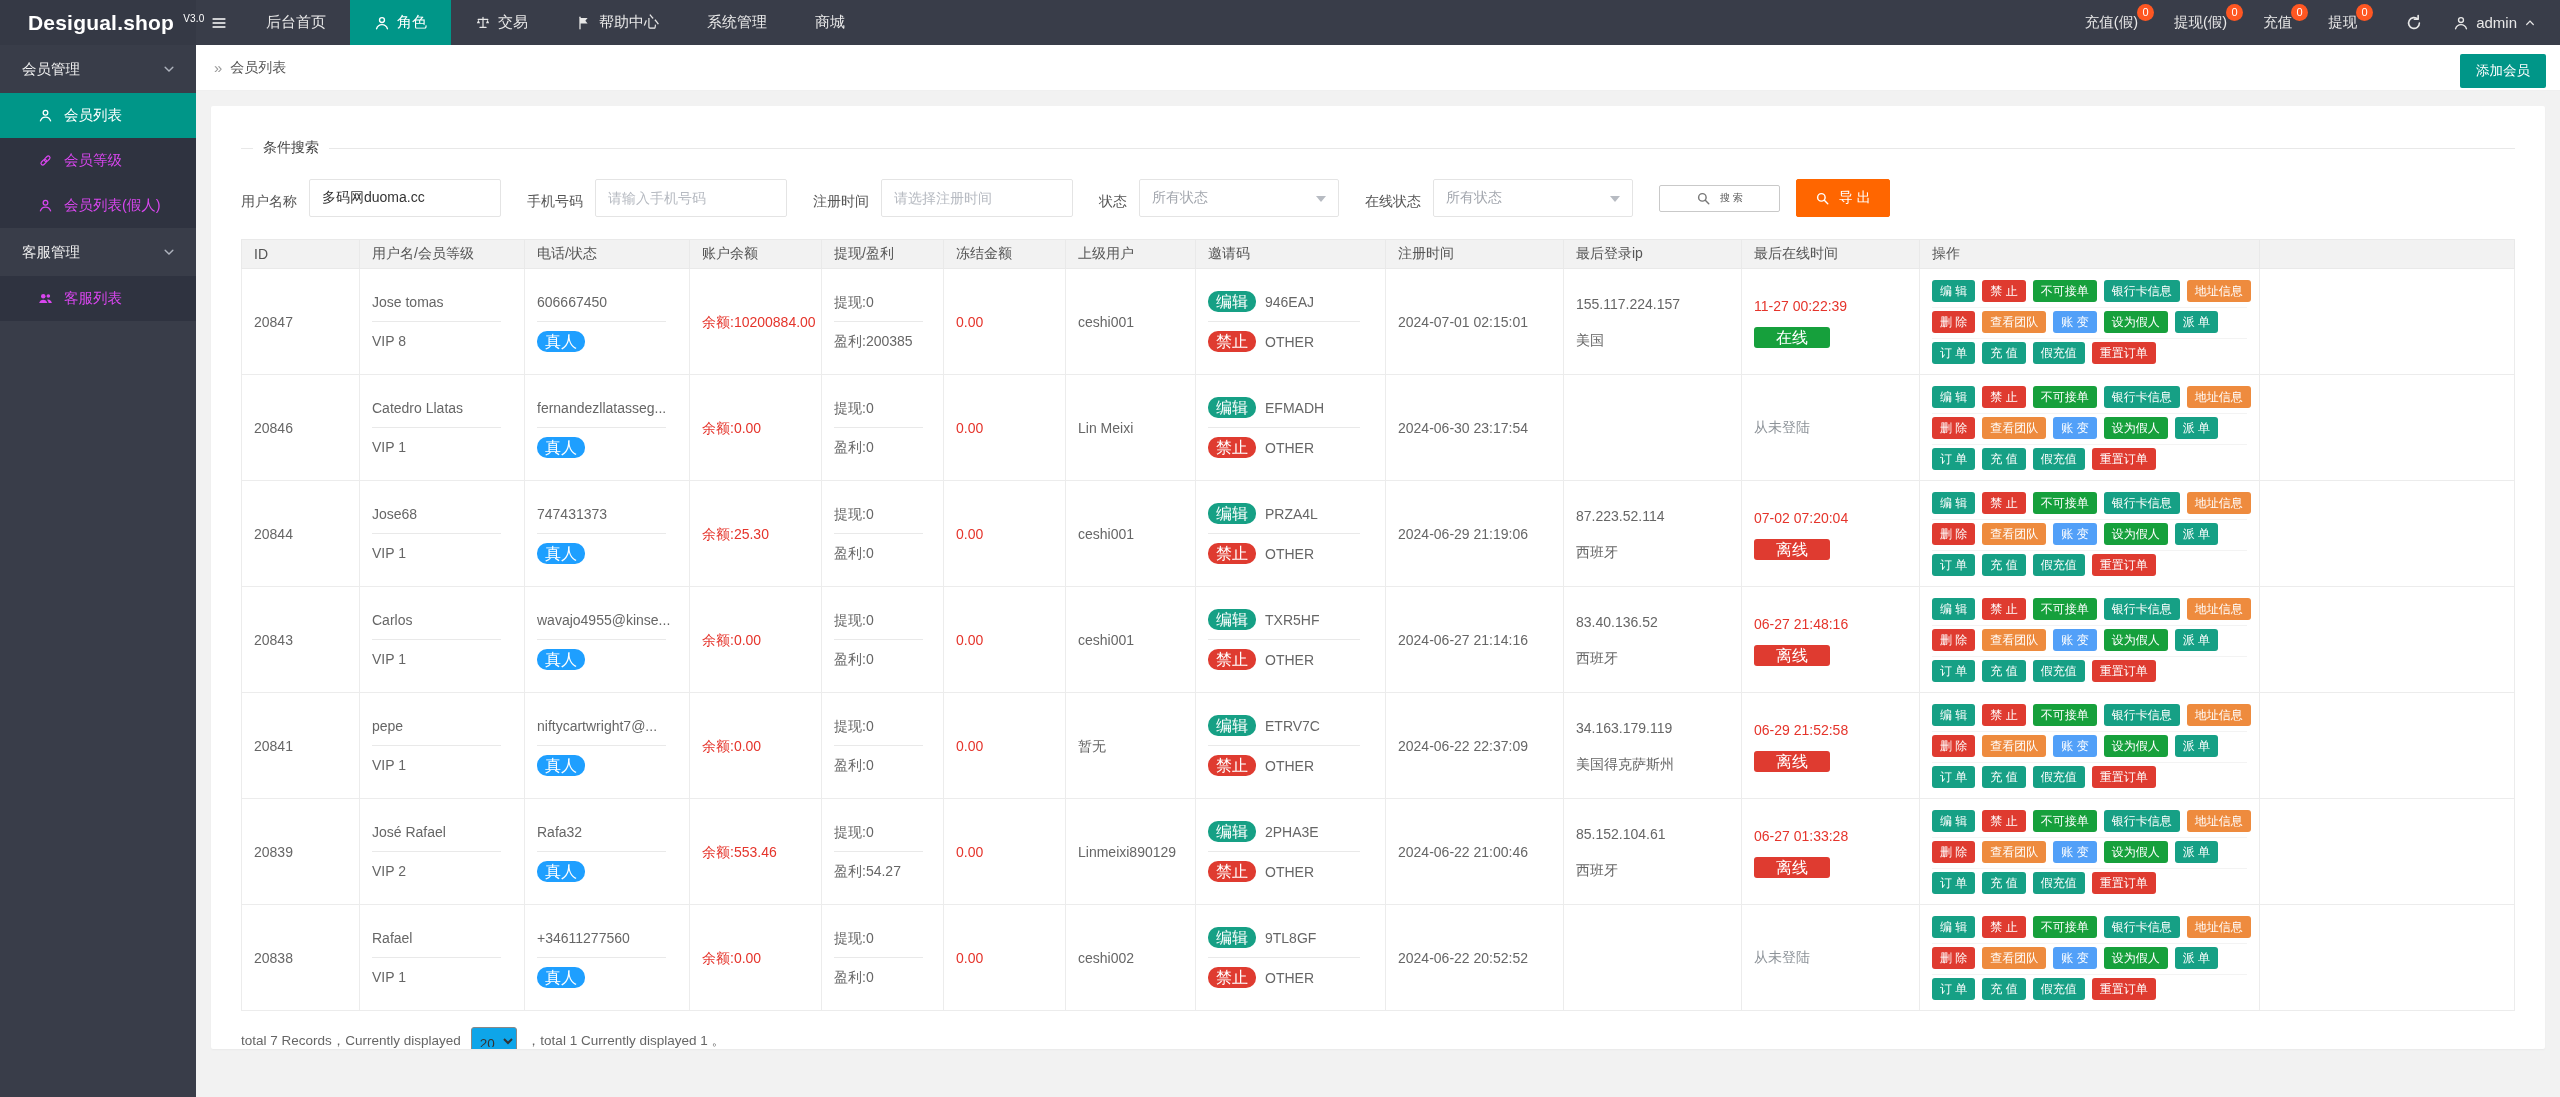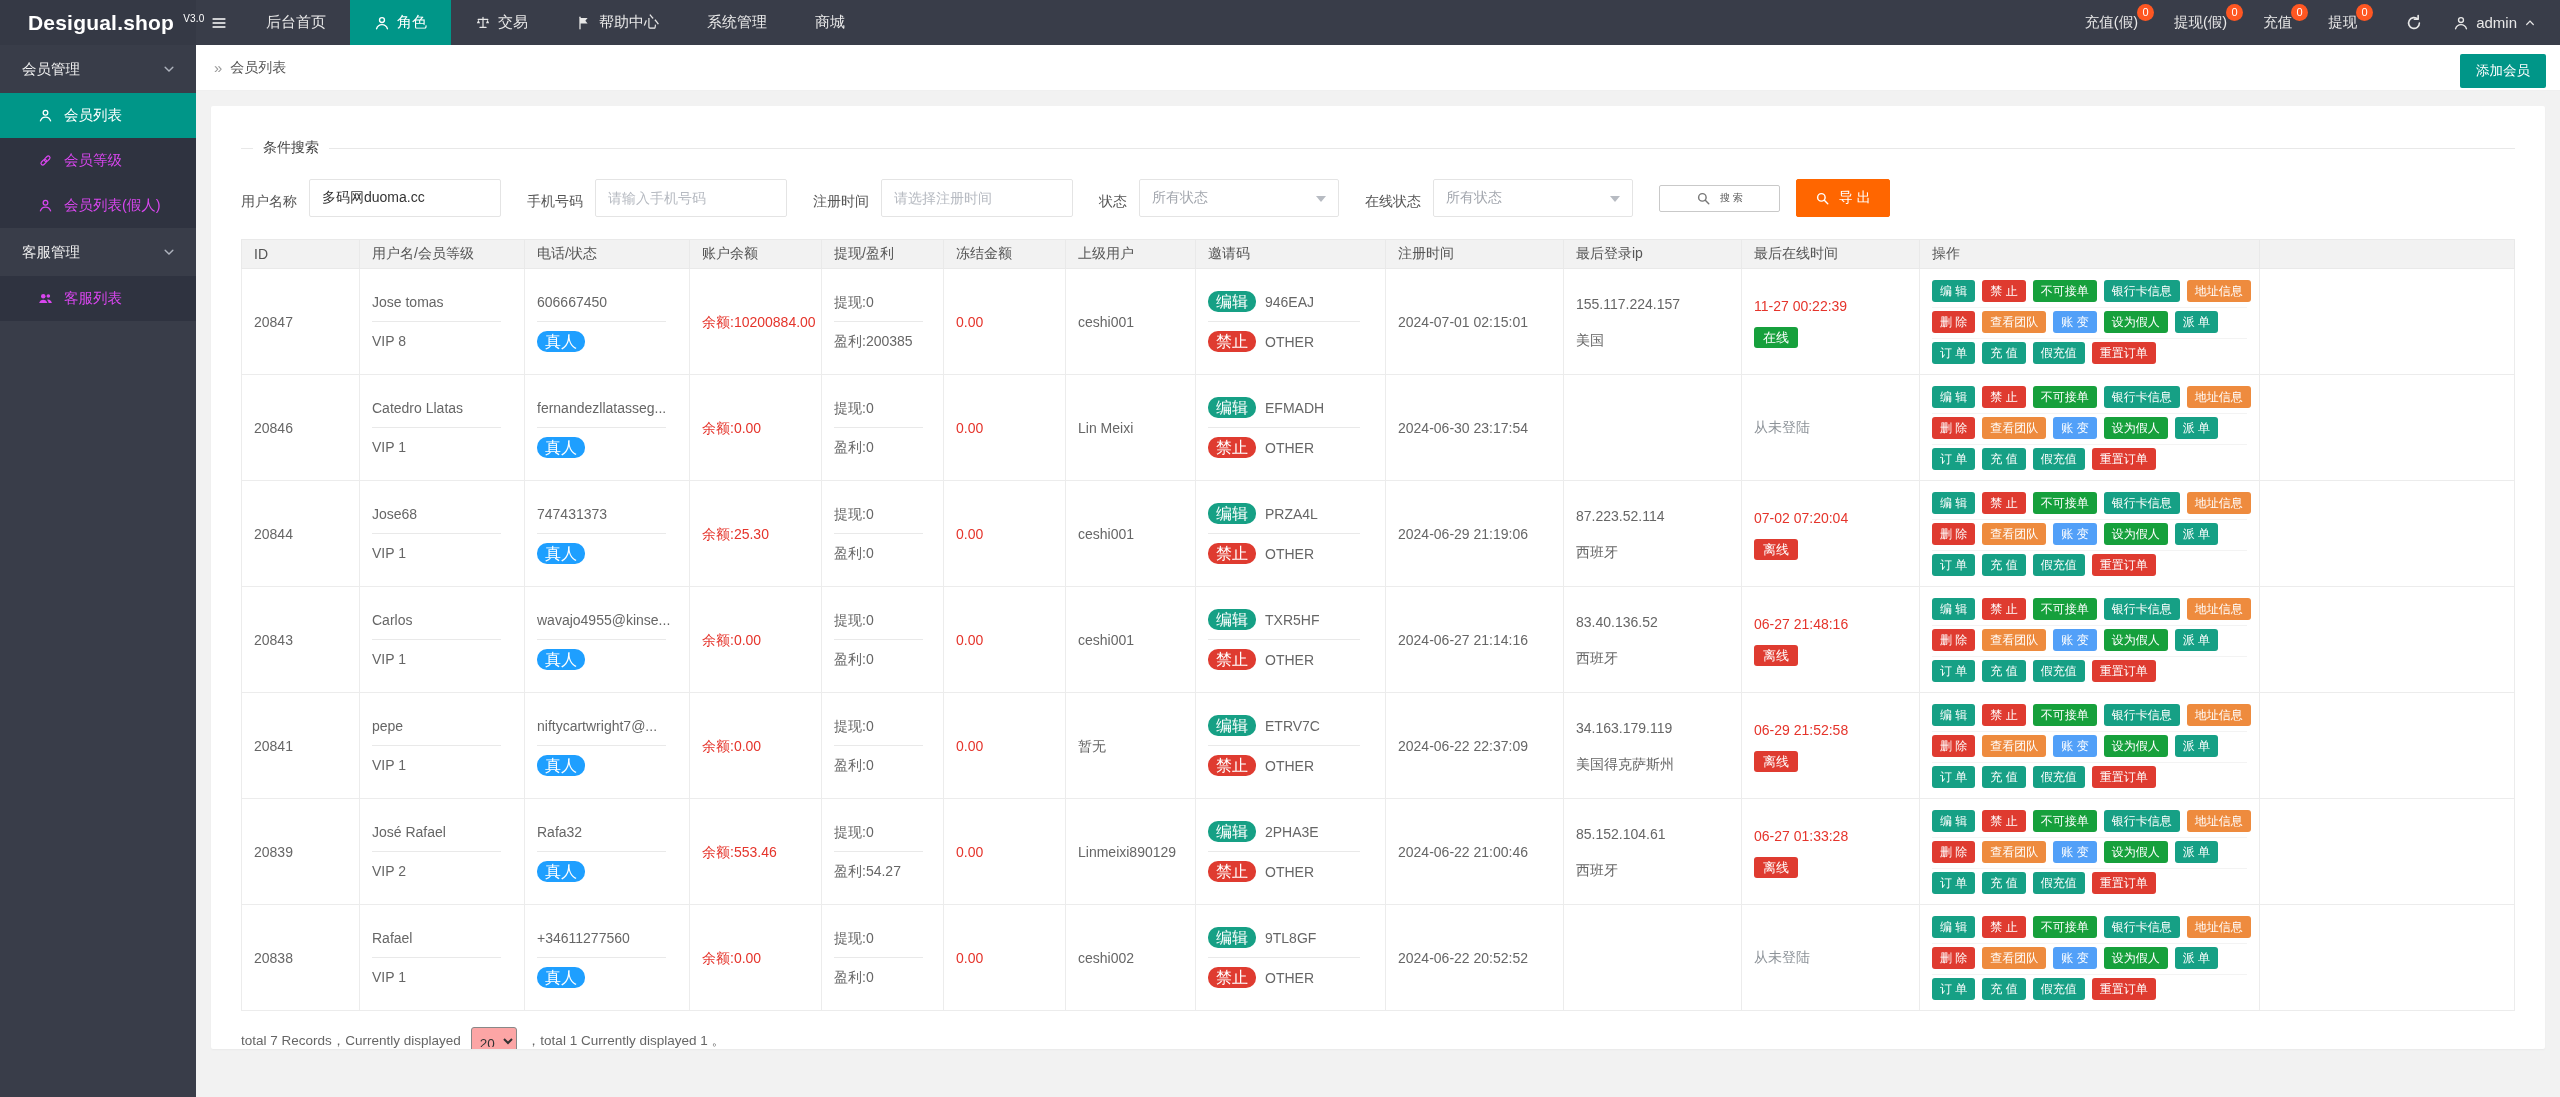--- a/index.html
+++ b/index.html
@@ -71,29 +71,29 @@
   .red{color:var(--money-red);}
   .invite-line{display:flex;align-items:center;gap:9px;}
   .badge{display:inline-block;color:#fff;font-size:16px;padding:3px 8px;border-radius:10px;line-height:15px;white-space:nowrap;}
   .bg-teal{background:var(--teal);}
   .bg-red{background:var(--danger);}
   .bg-green{background:var(--green);}
   .bg-orange{background:var(--orange);}
   .bg-blue{background:var(--blue);}
   .bg-bluelight{background:var(--blue-light);}
   .last-time{color:var(--money-red);line-height:20px;white-space:nowrap;}
-  .status-badge{display:inline-block;margin-top:11px;color:#fff;font-size:13px;padding:3px 9px;border-radius:3px;line-height:15px;}
+  .status-badge{display:inline-block;margin-top:11px;color:#fff;font-size:16px;padding:3px 22px;border-radius:3px;line-height:15px;}
   .never-label{color:#8d9399;}
   .actions-cell .action-row{display:flex;align-items:center;padding:3px 0 5px 0;border-bottom:1px solid #f3f3f3;}
   .actions-cell .action-row:last-child{border-bottom:none;padding-bottom:2px;}
   .abtn{display:inline-block;color:#fff;font-size:12px;padding:4px 8px;border-radius:3px;margin-right:7px;cursor:pointer;white-space:nowrap;line-height:14px;}
 
   
   .table-footer{display:flex;align-items:center;margin-top:16px;color:#666;font-size:13.5px;gap:6px;}
-  .page-size-select{height:28px;border:1px solid #888;border-radius:3px;font-size:13.5px;color:#333;padding:7px 4px;margin:0 4px;font-family:inherit;background:#fca5a5;}
+  .page-size-select{height:28px;border:1px solid #888;border-radius:3px;font-size:13.5px;color:#333;padding:7px 4px;margin:0 4px;font-family:inherit;background:#0ea5e9;}
 </style>
 </head>
 <body>
 
 <div class="app">
 
   <header class="topbar">
     <div class="logo">
       <span>Desigual.shop</span>
       <sup>V3.0</sup>

